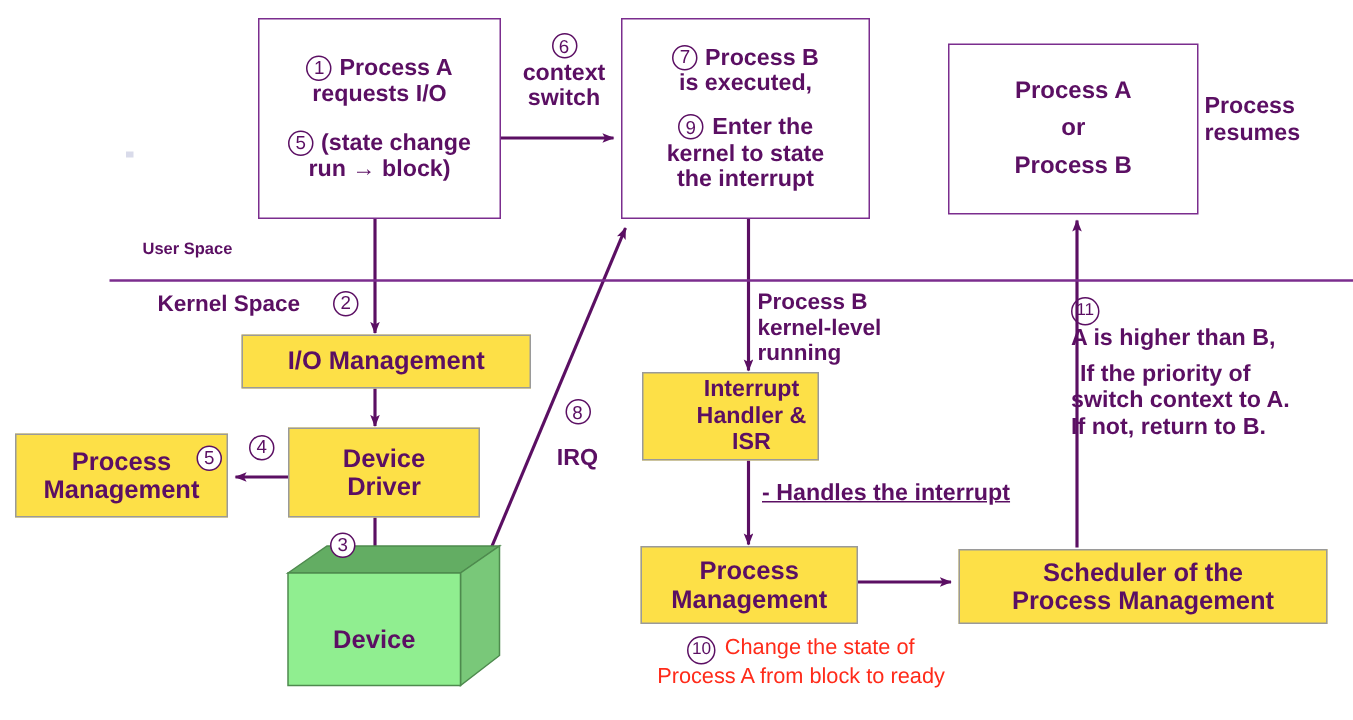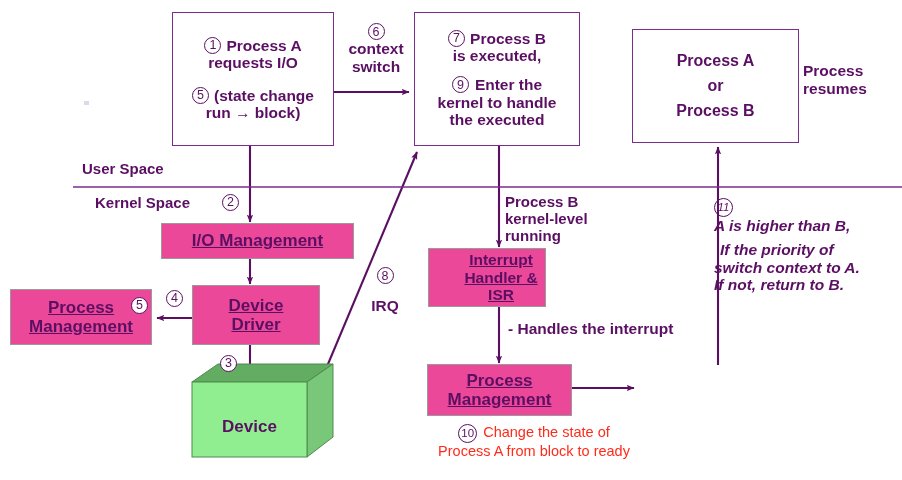--- a/index.html
+++ b/index.html
@@ -3,21 +3,21 @@
 <meta charset="utf-8">
 <style>
   html,body{margin:0;padding:0;background:#ffffff;}
   body{width:902px;height:480px;overflow:hidden;font-family:"Liberation Sans",sans-serif;}
   #stage{position:relative;width:902px;height:480px;background:#fff;}
 
   .box{position:absolute;box-sizing:border-box;display:flex;flex-direction:column;
        align-items:center;justify-content:center;text-align:center;
        color:#5b0f63;font-weight:bold;line-height:1.12;}
   .wbox{border:1.6px solid #7b2d8e;background:#ffffff;}
-  .gbox{border:1.5px solid #9a9a9a;background:#ec4899;text-decoration:underline;}
+  .gbox{border:1.5px solid #9a9a9a;background:#fde047;}
 
   .txt{position:absolute;color:#5b0f63;font-weight:bold;line-height:1.14;text-align:left;}
   .red{color:#ff2b1a;font-weight:normal;}
   .circ{display:inline-flex;align-items:center;justify-content:center;
         border:1.5px solid #5b0f63;border-radius:50%;width:17px;height:17px;
         font-size:12.5px;font-weight:normal;color:#5b0f63;line-height:1;
         vertical-align:middle;box-sizing:border-box;}
   .circ.big{width:19px;height:19px;font-size:11.5px;}
   .marker{position:absolute;}
   svg.lay{position:absolute;left:0;top:0;width:902px;height:480px;overflow:visible;}
@@ -81,22 +81,22 @@
     <div class="row" style="gap:5px;">
       <span class="circ">7</span>
       <span>Process B</span>
     </div>
     <div>is executed,</div>
     <div style="height:12px;"></div>
     <div class="row" style="gap:6px;">
       <span class="circ">9</span>
       <span>Enter the</span>
     </div>
-    <div>kernel to handle</div>
-    <div>the executed</div>
+    <div>kernel to state</div>
+    <div>the interrupt</div>
   </div>
 
   <div class="box wbox" style="left:632px;top:29px;width:167px;height:114px;font-size:16px;gap:7px;">
     <div>Process A</div>
     <div>or</div>
     <div>Process B</div>
   </div>
 
   <div class="box gbox" style="left:161px;top:223px;width:193px;height:36px;font-size:17px;">
     <div>I/O Management</div>
@@ -124,60 +124,64 @@
     <div>Interrupt</div>
     <div>Handler &amp;</div>
     <div>ISR</div>
   </div>
 
   <div class="box gbox" style="left:427px;top:364px;width:145px;height:52px;font-size:17px;">
     <div>Process</div>
     <div>Management</div>
   </div>
 
+  <div class="box gbox" style="left:639px;top:366px;width:246px;height:50px;font-size:17px;">
+    <div>Scheduler of the</div>
+    <div>Process Management</div>
+  </div>
 
   <div class="txt" style="left:341px;top:22px;width:70px;font-size:15.5px;text-align:center;">
     <div><span class="circ">6</span></div>
     <div>context</div>
     <div>switch</div>
   </div>
 
   <div class="txt" style="left:803px;top:62px;font-size:15.5px;">
     <div>Process</div>
     <div>resumes</div>
   </div>
 
-  <div class="txt" style="left:82px;top:160px;font-size:15px;">User Space</div>
-  <div class="txt" style="left:95px;top:194px;font-size:15px;">Kernel Space</div>
+  <div class="txt" style="left:95px;top:160px;font-size:11px;">User Space</div>
+  <div class="txt" style="left:105px;top:194px;font-size:15px;">Kernel Space</div>
   <span class="circ marker" style="left:222px;top:194px;background:#fff;">2</span>
   <span class="circ marker" style="left:220px;top:355px;background:#fff;">3</span>
   <span class="circ marker" style="left:166px;top:290px;background:#fff;">4</span>
 
   <div class="txt" style="left:365px;top:266px;font-size:15.5px;text-align:center;width:40px;">
     <div><span class="circ">8</span></div>
     <div style="margin-top:13px;">IRQ</div>
   </div>
 
   <div class="txt" style="left:505px;top:193px;font-size:15px;">
     <div>Process B</div>
     <div>kernel-level</div>
     <div>running</div>
   </div>
 
-  <div class="txt" style="left:508px;top:320px;font-size:15.5px;">- Handles the interrupt</div>
+  <div class="txt" style="left:508px;top:320px;font-size:15.5px;text-decoration:underline;">- Handles the interrupt</div>
 
   <div class="txt red" style="left:404px;top:424px;font-size:14.5px;width:260px;text-align:center;">
     <div style="display:flex;align-items:flex-start;gap:6px;justify-content:center;text-align:center;">
       <span class="circ big">10</span>
       <span>Change the state of</span>
     </div>
     <div>Process A from block to ready</div>
   </div>
 
-  <div class="txt" style="left:714px;top:198px;font-size:15.5px;font-style:italic;">
+  <div class="txt" style="left:714px;top:198px;font-size:15.5px;">
     <div><span class="circ big">11</span></div>
     <div>A is higher than B,</div>
     <div style="margin-top:6px;padding-left:6px;">If the priority of</div>
     <div>switch context to A.</div>
     <div>If not, return to B.</div>
   </div>
 
 </div>
 
 </body></html>

